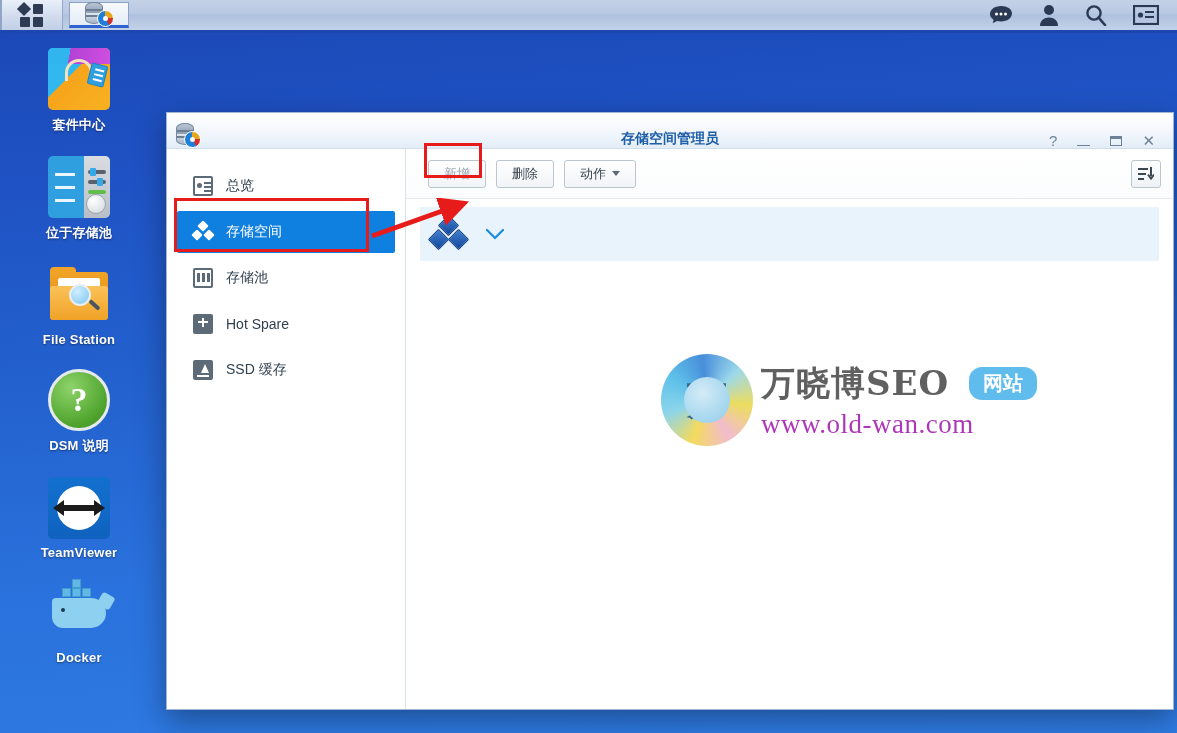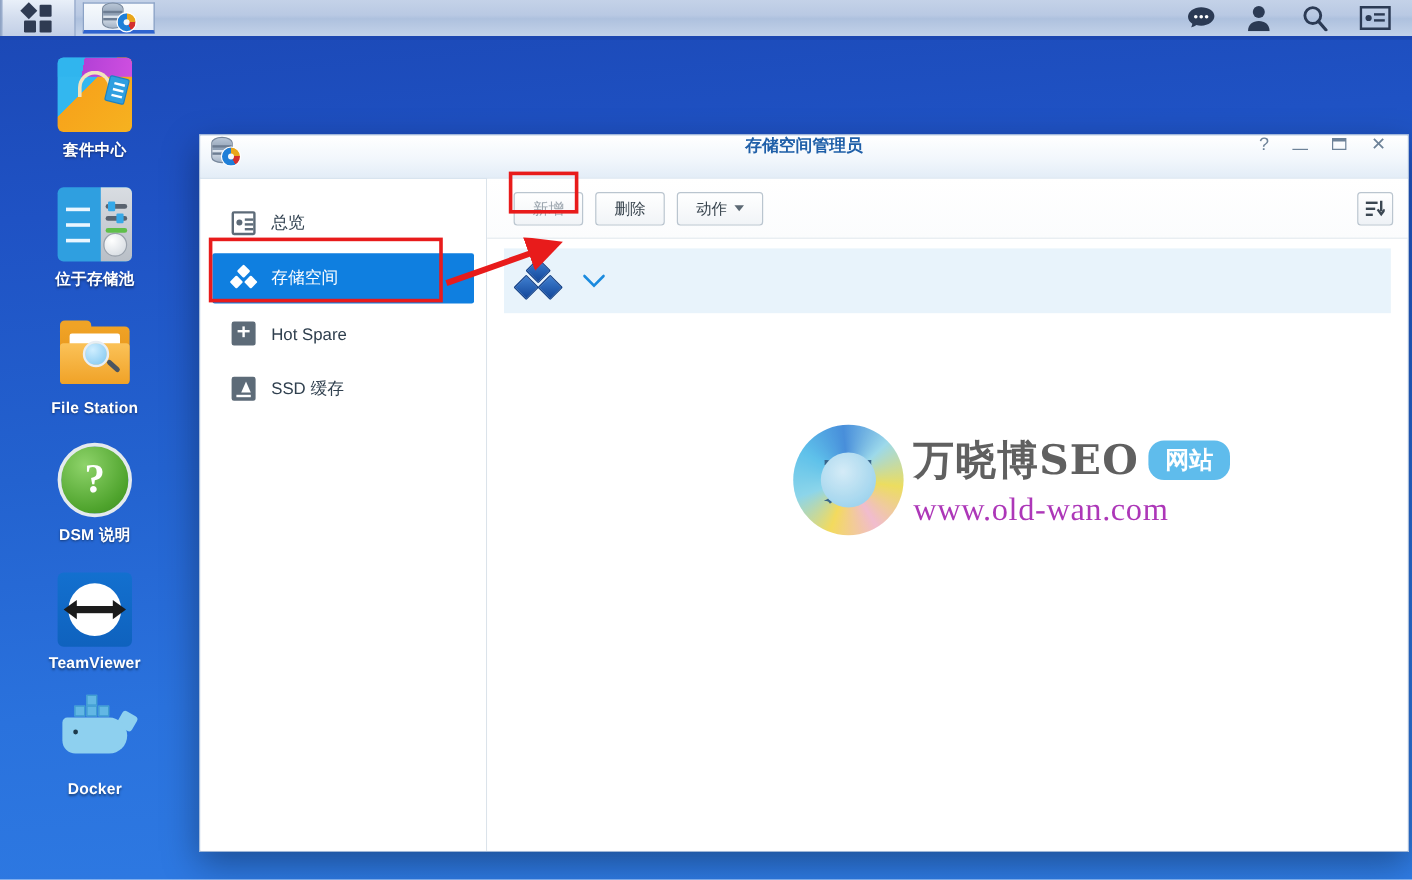--- a/index.html
+++ b/index.html
@@ -153,21 +153,21 @@
     position: absolute; left: 166px; top: 112px; width: 1008px; height: 598px;
     background: #ffffff;
     border: 1px solid #9fb6d6;
     box-shadow: 0 10px 28px rgba(0,0,0,.35);
     display: flex; flex-direction: column;
   }
   #titlebar {
     height: 36px; flex: 0 0 36px; position: relative;
     background: linear-gradient(to bottom, #ffffff 0%, #f2f7fc 55%, #e3edf7 100%);
     border-bottom: 1px solid #cfdeeb;
-    display: flex; align-items: flex-start;
+    display: flex; align-items: flex-end;
   }
   #titlebar .tb-app-ico { margin-left: 8px; width: 26px; height: 26px; position: relative; }
   #titlebar .title {
     position: absolute; left: 0; right: 0; text-align: center;
     font-size: 14px; color: #1f5fa8; font-weight: bold;
   }
   .win-ctrls { margin-left: auto; display: flex; align-items: center; gap: 20px; padding-right: 18px; z-index: 2; }
   .win-ctrls span { color: #6d8298; font-size: 15px; cursor: pointer; line-height: 1; }
   .wc-min { display:inline-block; width:13px; height:1.5px; background:#6d8298; }
   .wc-max { display:inline-block; width:12px; height:10px; border:1.5px solid #6d8298; border-top-width:3px; }
@@ -254,21 +254,21 @@
   
   #watermark {
     position: absolute; left: 255px; top: 205px; display: flex; align-items: center; gap: 8px;
     opacity: .88; pointer-events: none;
   }
   #wm-logo { width: 92px; height: 92px; border-radius: 50%;
     background: conic-gradient(from 200deg,#f2d648,#7dd0e8,#49b9e8,#2f7fd6,#8fd4e8,#ead94a,#f0b3c8,#f2d648);
     position: relative; filter: blur(.3px); }
   #wm-logo::after{content:"";position:absolute;left:23px;top:23px;width:46px;height:46px;border-radius:50%;background:radial-gradient(circle at 40% 35%,#cfe9f6,#7fc6e8);}
   #wm-logo span{position:absolute;left:0;top:0;width:100%;height:100%;display:flex;align-items:center;justify-content:center;color:#1d4f7a;font-size:40px;font-family:"Liberation Serif",serif;font-weight:bold;}
-  .wm-line1 { display:flex; align-items:center; gap:8px; }
+  .wm-line1 { display:flex; align-items:center; gap:20px; }
   .wm-cn { font-size: 34px; font-weight: bold; color:#4b4b4b; font-family:"DejaVu Serif", serif; letter-spacing:1px;}
   .wm-badge { background:#4ab3ea; color:#fff; font-size:20px; font-weight:bold; border-radius:13px; padding:3px 14px; }
   .wm-url { font-size: 27px; color:#a21caf; font-family:"Liberation Serif", serif; margin-top:2px; letter-spacing:.5px;}
 
   
   .anno { position: absolute; border: 3px solid #e81b1b; pointer-events: none; }
   #anno-new  { left: 424px; top: 143px; width: 58px; height: 35px; }
   #anno-side { left: 174px; top: 198px; width: 195px; height: 54px; }
   #anno-arrow { position:absolute; left:370px; top:198px; width:100px; height:42px; pointer-events:none; }
 </style>
@@ -421,20 +421,24 @@
         <span class="side-ico gi-overview"></span>
         <span>总览</span>
       </div>
       <div class="side-item active">
         <span class="side-ico gi-cubes">
           <i class="c1"></i>
             <i class="c2"></i>
             <i class="c3"></i>
         </span>
         <span>存储空间</span>
+      </div>
+      <div class="side-item">
+        <span class="side-ico gi-pool"></span>
+        <span>存储池</span>
       </div>
       <div class="side-item">
         <span class="side-ico gi-spare"></span>
         <span>Hot Spare</span>
       </div>
       <div class="side-item">
         <span class="side-ico gi-ssd"></span>
         <span>SSD 缓存</span>
       </div>
     </div>

